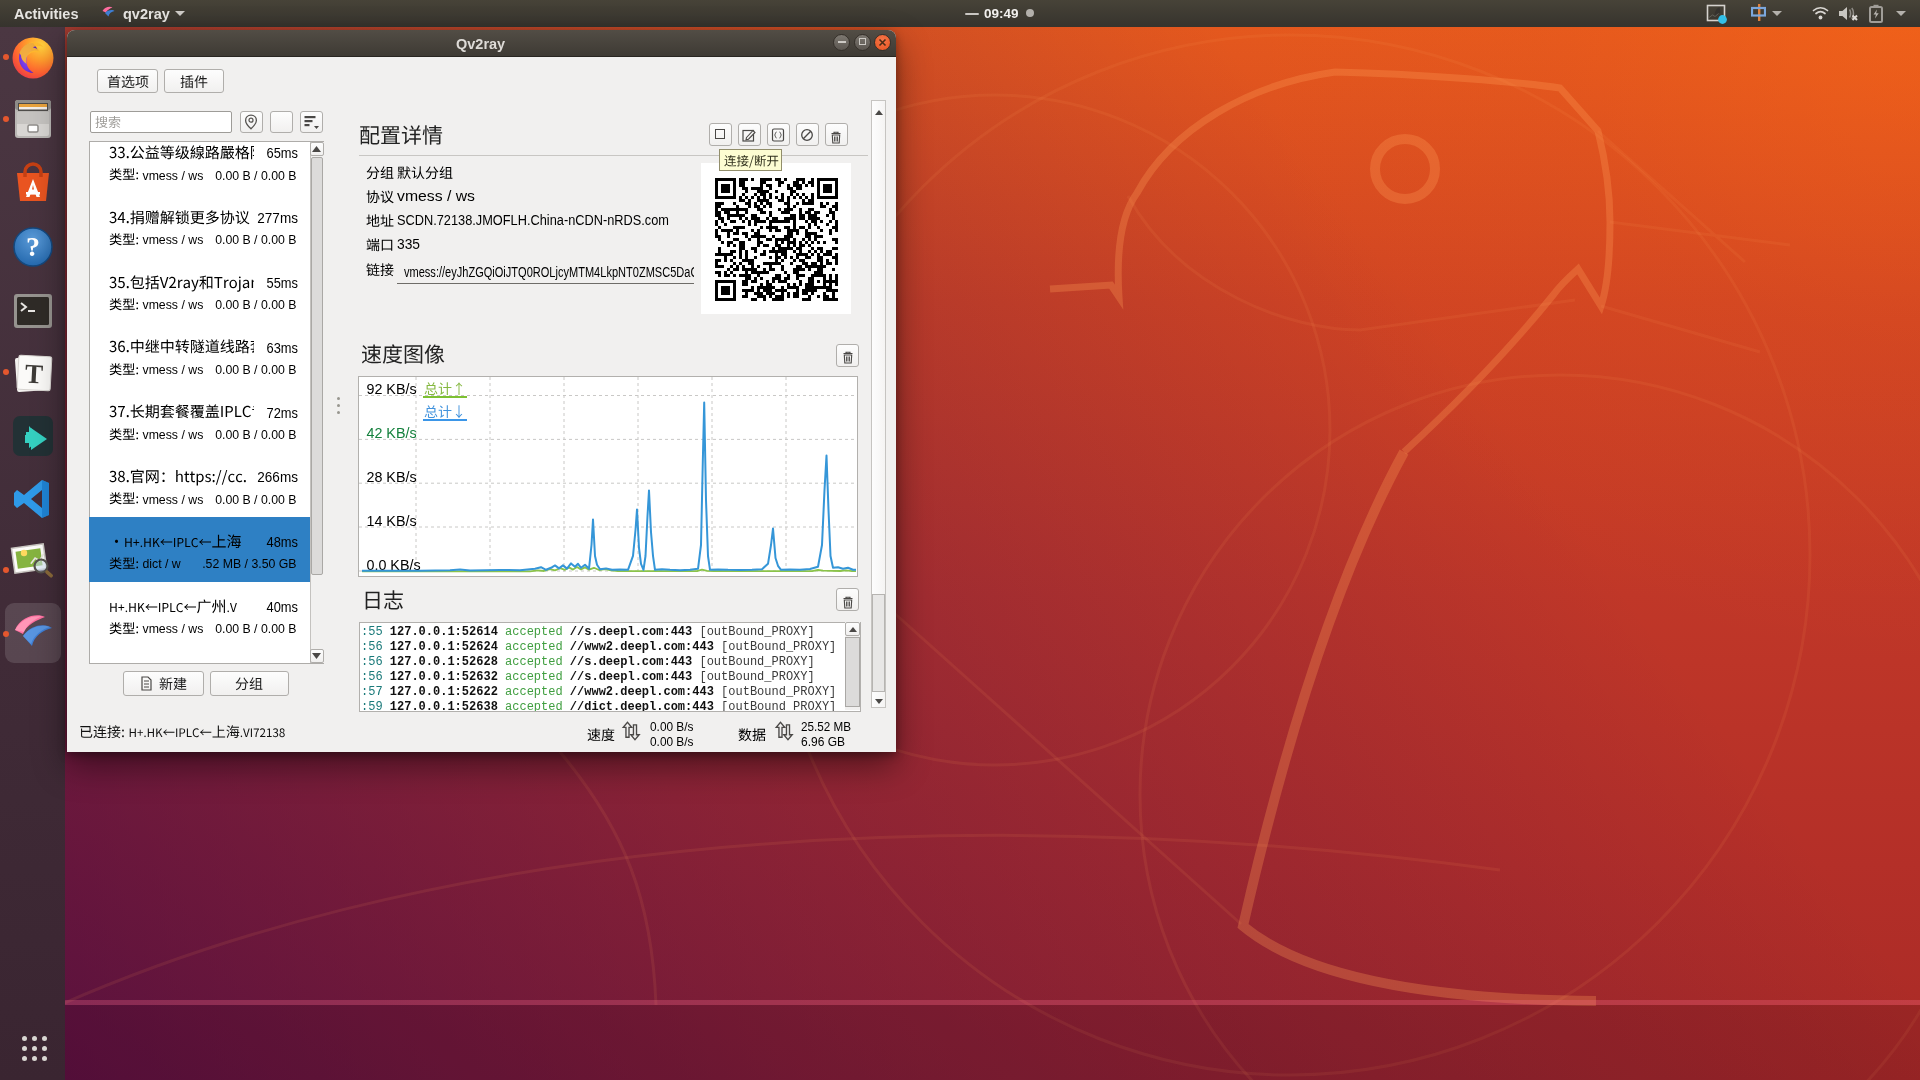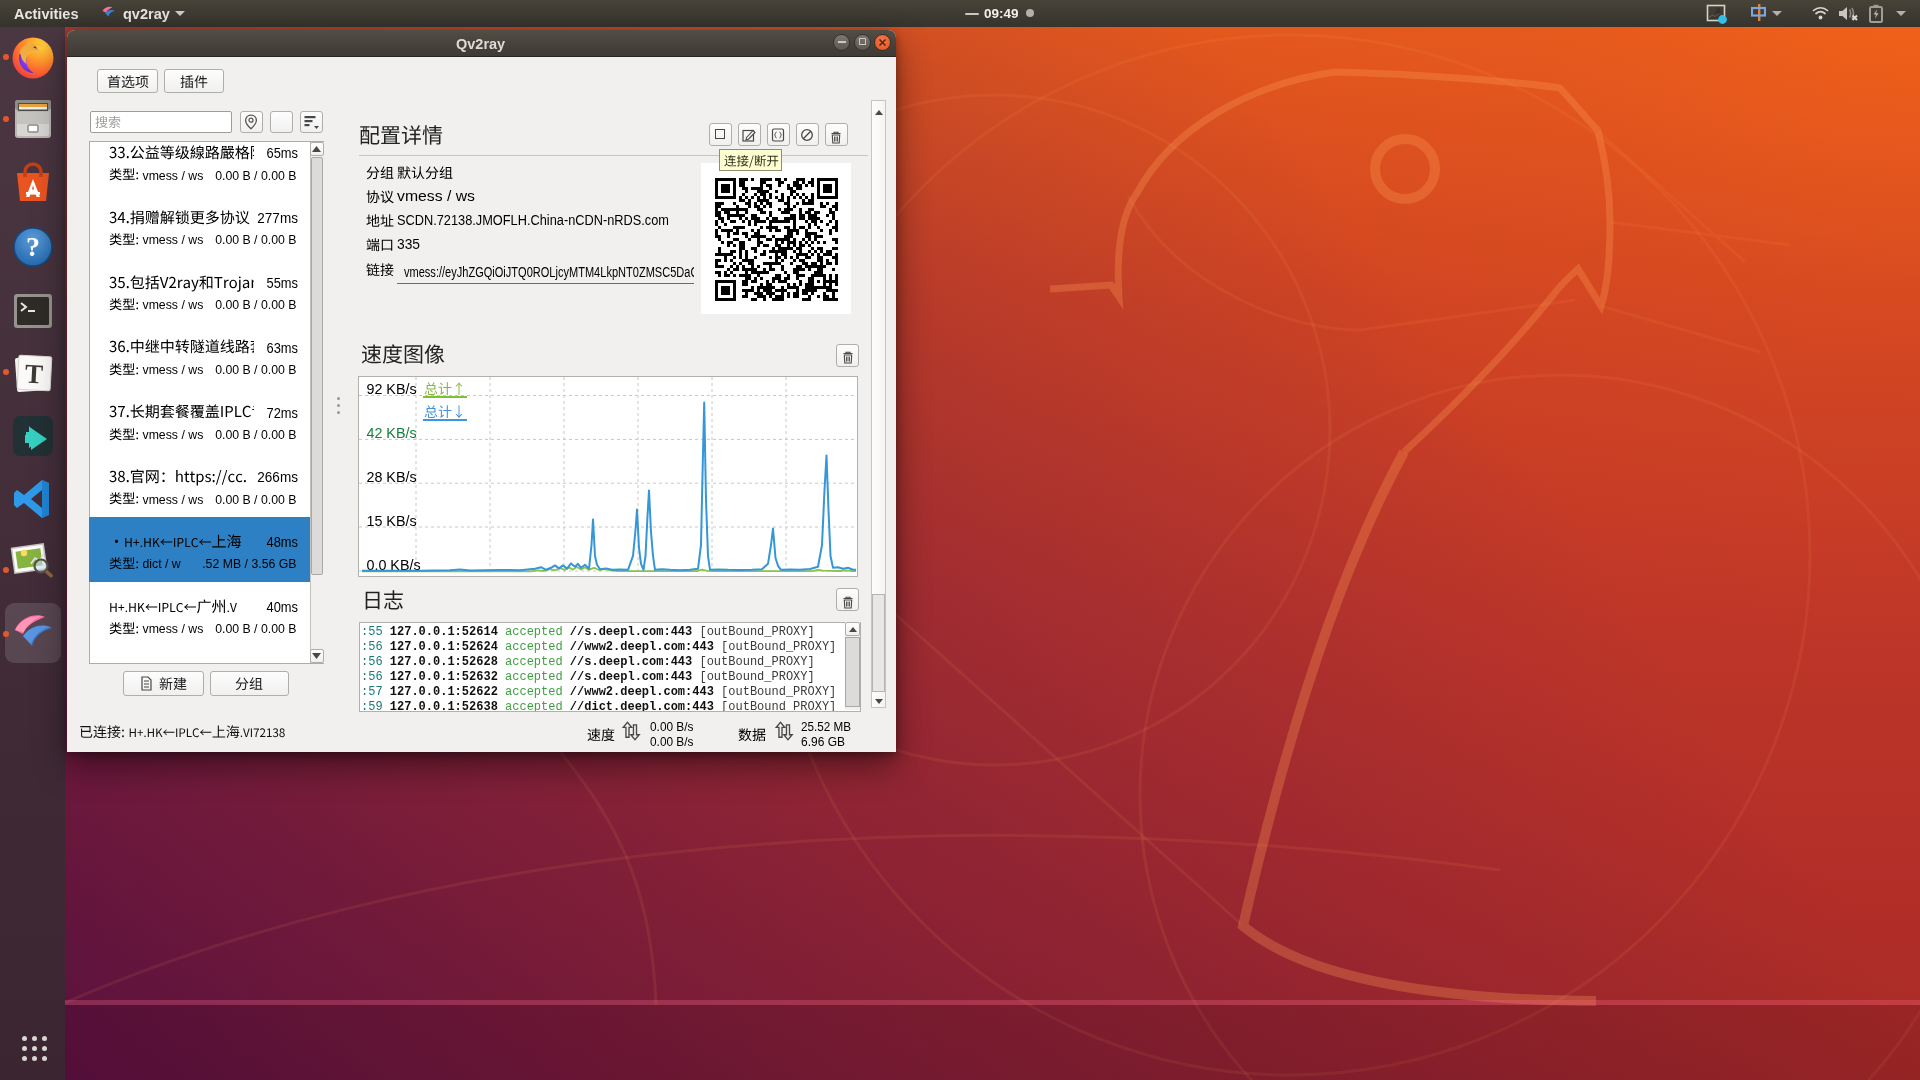--- a/index.html
+++ b/index.html
@@ -551,21 +551,21 @@
       </div>
       <div style="position:absolute;right:24px;top:394.2px;font:400 14.3px &quot;Liberation Sans&quot;,sans-serif;color:#000;white-space:pre;line-height:1;transform-origin:100% 50%;transform:scaleX(0.9008)">48ms</div>
       <svg style="position:absolute;left:20px;top:414.2px;overflow:visible" width="30" height="18">
         <g transform="scale(1,1) translate(0,13.2) scale(0.0132,-0.0132)" fill="#000">
           <use href="#g18" x="0"></use>
           <use href="#g19" x="1000"></use>
           <use href="#g20" x="2000"></use>
         </g>
       </svg>
       <div style="position:absolute;left:50.06960000000001px;top:417.4px;font:400 12.3px &quot;Liberation Sans&quot;,sans-serif;color:#000;white-space:pre;line-height:1"> dict / w</div>
-      <div style="position:absolute;right:25.5px;top:417.4px;font:400 12.3px &quot;Liberation Sans&quot;,sans-serif;color:#000;white-space:pre;line-height:1">.52 MB / 3.56 GB</div>
+      <div style="position:absolute;right:25.5px;top:417.4px;font:400 12.3px &quot;Liberation Sans&quot;,sans-serif;color:#000;white-space:pre;line-height:1">.52 MB / 3.50 GB</div>
       <div style="position:absolute;left:0;top:0;width:165px;height:521px;overflow:hidden">
         <svg style="position:absolute;left:20px;top:455.6px;overflow:visible" width="128" height="20">
           <g transform="scale(1,1) translate(0,15) scale(0.015,-0.015)" fill="#000">
             <use href="#g73" transform="translate(0,0) scale(0.8133)"></use>
             <use href="#g74" transform="translate(592,0) scale(0.8133)"></use>
             <use href="#g8" transform="translate(1044,0) scale(0.8133)"></use>
             <use href="#g73" transform="translate(1270,0) scale(0.8133)"></use>
             <use href="#g75" transform="translate(1862,0) scale(0.8133)"></use>
             <use href="#g76" transform="translate(2387,0) scale(0.8667)"></use>
             <use href="#g57" transform="translate(3254,0) scale(0.8133)"></use>
@@ -775,21 +775,21 @@
 <path d="M3.3,5 h7.4 l-0.5,8 h-6.4 Z" fill="none" stroke="#4a4846" stroke-width="1.1"></path>
 <path d="M5.5,6.5 v5 M7,6.5 v5 M8.5,6.5 v5" stroke="#4a4846" stroke-width="0.9"></path>
     </svg>
     <div style="position:absolute;left:358px;top:376px;width:499.5px;height:200.5px;background:#fff;border:1px solid #b2b0ad;box-sizing:border-box"></div>
     <svg style="position:absolute;left:358px;top:376px" width="499" height="200">
       <path d="M58,1 V199M132,1 V199M206,1 V199M280,1 V199M354,1 V199M428,1 V199M1,19.5 H498M1,63.39999999999998 H498M1,107.19999999999999 H498M1,151 H498M1,195 H498" stroke="#c9c8c6" stroke-width="1" fill="none" stroke-dasharray="3,3"></path>
     </svg>
     <div style="position:absolute;left:366.5px;top:382.4px;font:400 14.3px 'Liberation Sans',sans-serif;color:#000;white-space:pre;line-height:1;letter-spacing:0">92 KB/s</div>
     <div style="position:absolute;left:366.5px;top:426.3px;font:400 14.3px 'Liberation Sans',sans-serif;color:#15803d;white-space:pre;line-height:1;letter-spacing:0">42 KB/s</div>
     <div style="position:absolute;left:366.5px;top:470.1px;font:400 14.3px 'Liberation Sans',sans-serif;color:#000;white-space:pre;line-height:1;letter-spacing:0">28 KB/s</div>
-    <div style="position:absolute;left:366.5px;top:513.9px;font:400 14.3px 'Liberation Sans',sans-serif;color:#000;white-space:pre;line-height:1;letter-spacing:0">15 KB/s</div>
+    <div style="position:absolute;left:366.5px;top:513.9px;font:400 14.3px 'Liberation Sans',sans-serif;color:#000;white-space:pre;line-height:1;letter-spacing:0">14 KB/s</div>
     <div style="position:absolute;left:366.5px;top:557.9px;font:400 14.3px 'Liberation Sans',sans-serif;color:#000;white-space:pre;line-height:1;letter-spacing:0">0.0 KB/s</div>
     <svg style="position:absolute;left:424px;top:380px;overflow:visible" width="42" height="19">
       <g transform="scale(1,1) translate(0,14) scale(0.014,-0.014)" fill="#85b840">
         <use href="#g108" x="0"></use>
         <use href="#g109" x="1000"></use>
         <use href="#g110" x="2000"></use>
       </g>
     </svg>
     <div style="position:absolute;left:423px;top:396.3px;width:44.0px;height:2.0px;background:#7dc132"></div>
     <svg style="position:absolute;left:424px;top:403px;overflow:visible" width="42" height="19">

